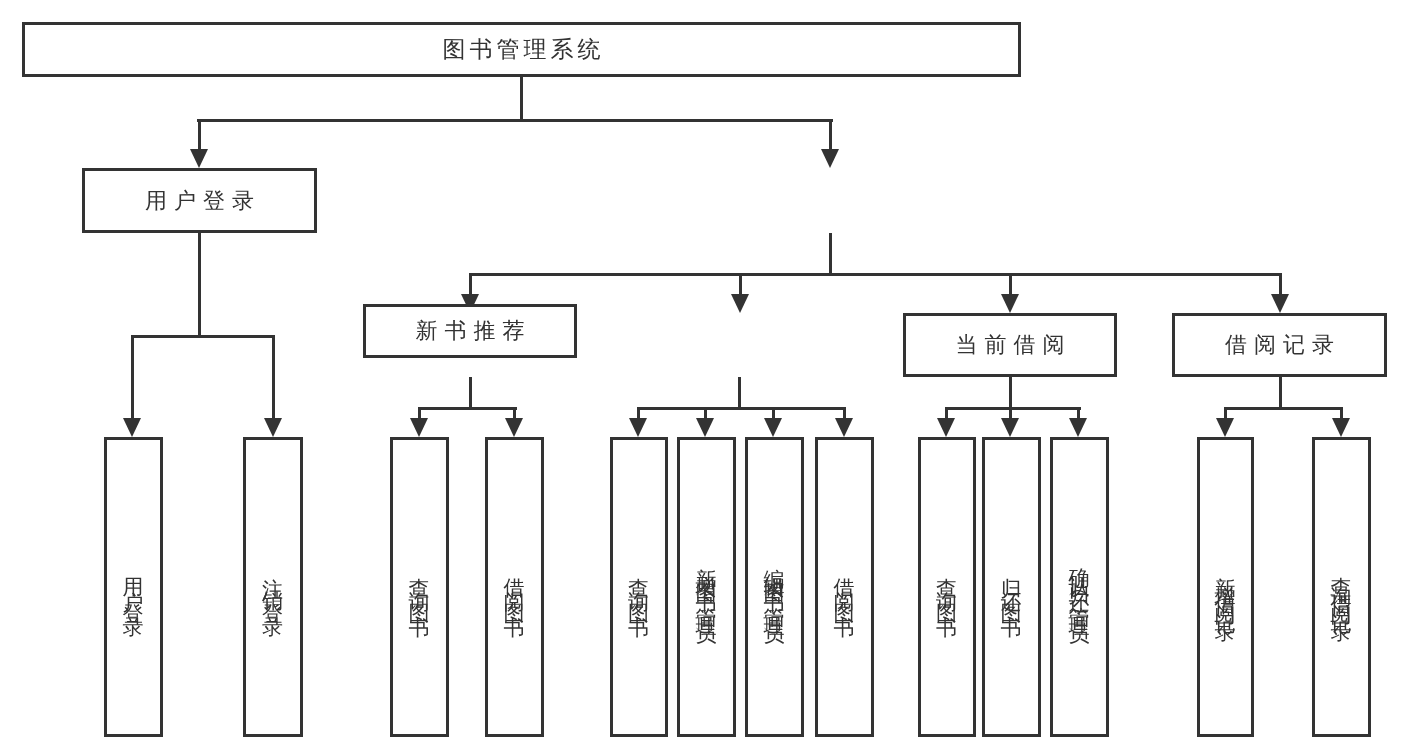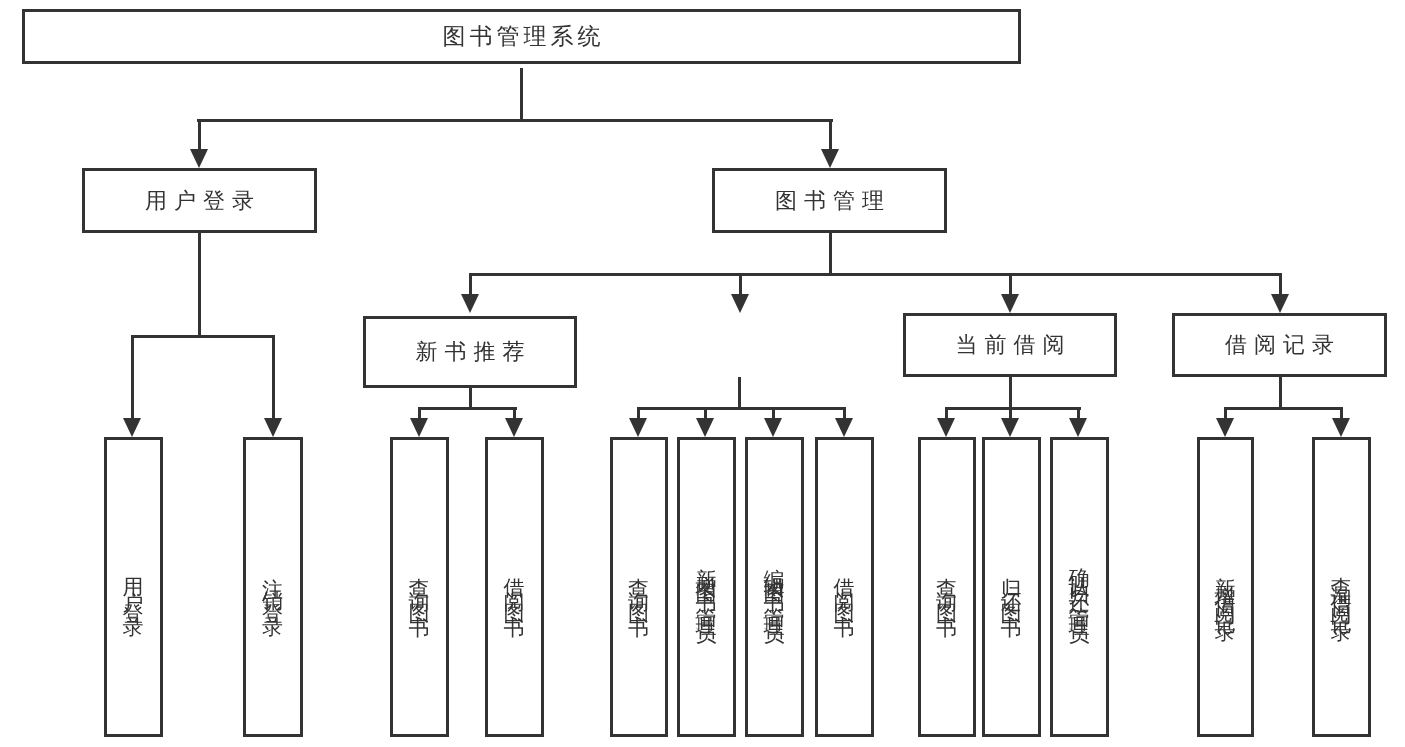--- a/index.html
+++ b/index.html
@@ -86,32 +86,29 @@
   <i class="ar" style="left:1001px;top:418px"></i>
   <i class="ar" style="left:1069px;top:418px"></i>
 
   <i class="ln" style="left:1279px;top:377px;width:3px;height:33px"></i>
   <i class="ln" style="left:1224px;top:407px;width:119px;height:3px"></i>
   <i class="ln" style="left:1224px;top:407px;width:3px;height:14px"></i>
   <i class="ln" style="left:1340px;top:407px;width:3px;height:14px"></i>
   <i class="ar" style="left:1216px;top:418px"></i>
   <i class="ar" style="left:1332px;top:418px"></i>
 
-  <div class="box" style="left:22px;top:9px;width:999px;height:55px">
+  <div class="box" style="left:22px;top:22px;width:999px;height:55px">
     <span class="t root-t">图书管理系统</span>
   </div>
 
   <div class="box" style="left:82px;top:168px;width:235px;height:65px">
     <span class="t">用户登录</span>
   </div>
-  <div class="box" style="left:712px;top:168px;width:235px;height:65px">
-    <span class="t">图书管理</span>
-  </div>
 
-  <div class="box" style="left:363px;top:316px;width:214px;height:72px">
+  <div class="box" style="left:363px;top:304px;width:214px;height:54px">
     <span class="t">新书推荐</span>
   </div>
   <div class="box" style="left:1172px;top:313px;width:215px;height:64px">
     <span class="t">借阅记录</span>
   </div>
   <div class="box" style="left:903px;top:313px;width:214px;height:64px">
     <span class="t">当前借阅</span>
   </div>
 
   <div class="box vbox" style="left:104px;width:59px">

